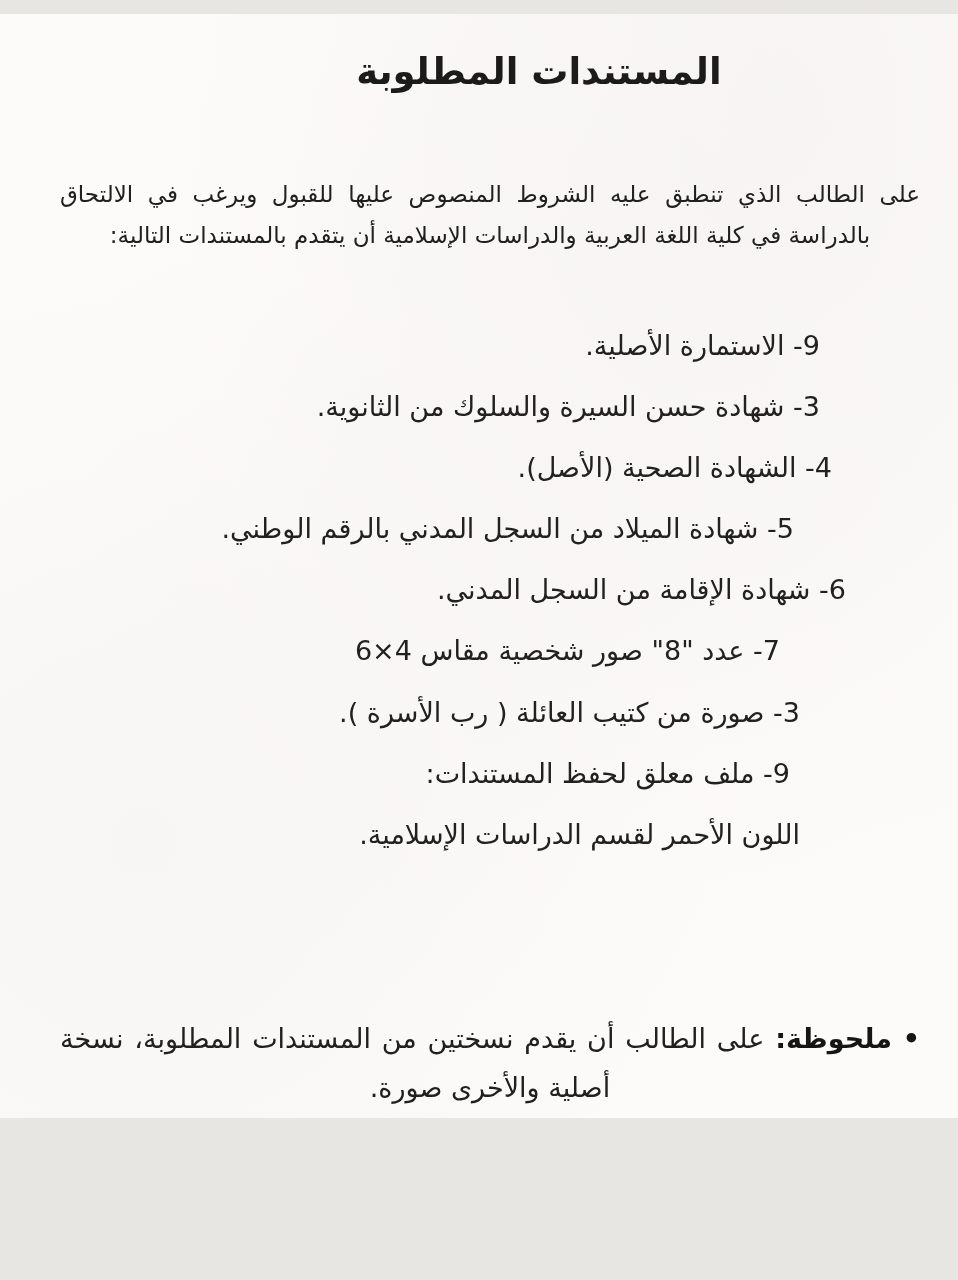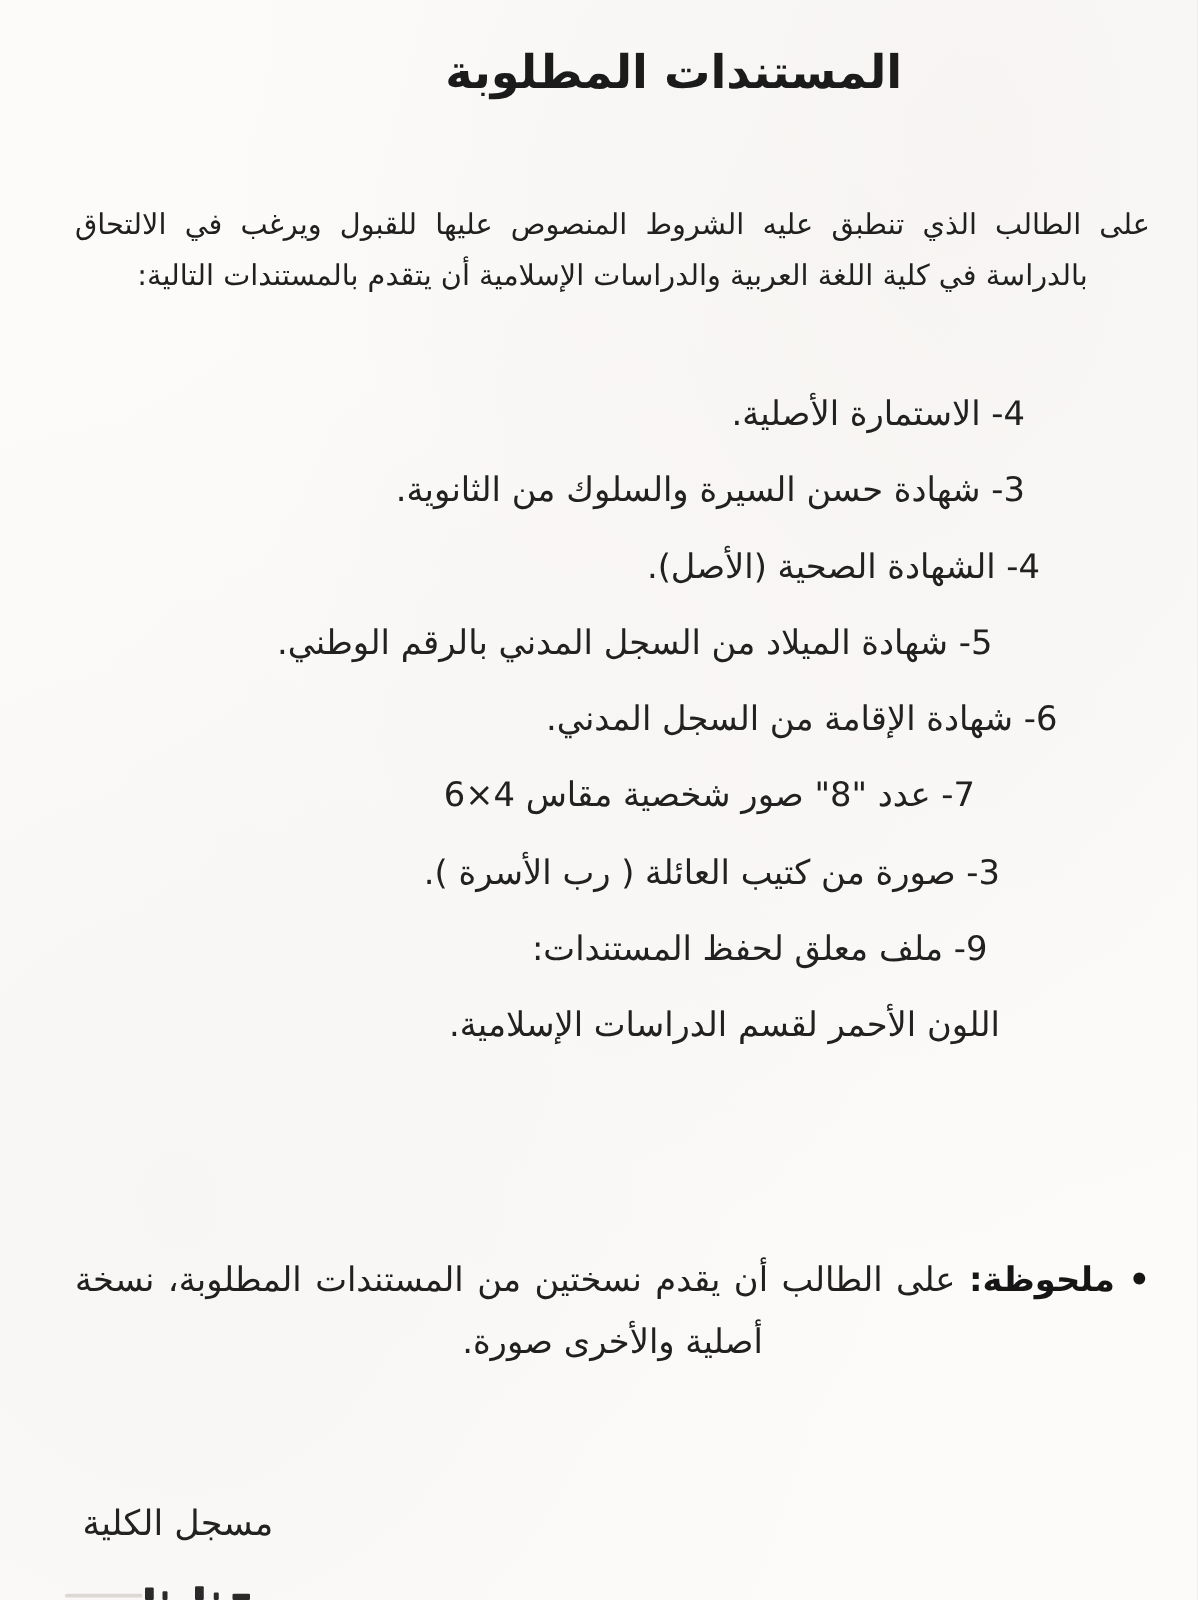--- a/index.html
+++ b/index.html
@@ -2,22 +2,22 @@
 <html lang="ar" dir="rtl"><head>
 <meta charset="utf-8">
 <style>
   * { margin: 0; padding: 0; box-sizing: border-box; }
   html, body { background: #e8e6e3; }
   body { font-family: "DejaVu Sans", sans-serif; }
 
   .page {
     position: relative;
     width: 958px;
-    height: 1280px;
-    margin: 0 auto;
+    height: 1104px;
+    margin: 14px auto;
     overflow: hidden;
     color: #1f1f1f;
     direction: rtl;
     background:
       radial-gradient(ellipse at 82% 8%, rgba(230,222,218,0.22), transparent 55%),
       radial-gradient(ellipse at 15% 75%, rgba(226,222,218,0.18), transparent 50%),
       radial-gradient(ellipse at 55% 40%, rgba(235,230,226,0.12), transparent 60%),
       #fcfbfa;
   }
 
@@ -101,21 +101,21 @@
 </head>
 <body>
 
 <div class="page">
 
   <h1 class="title">المستندات المطلوبة</h1>
 
   <p class="intro">على الطالب الذي تنطبق عليه الشروط المنصوص عليها للقبول ويرغب في الالتحاق بالدراسة في كلية اللغة العربية والدراسات الإسلامية أن يتقدم بالمستندات التالية:</p>
 
   <div class="list">
-    <div class="li">4- الاستمارة الأصلية.</div>
+    <div class="li">9- الاستمارة الأصلية.</div>
     <div class="li">3- شهادة حسن السيرة والسلوك من الثانوية.</div>
     <div class="li">4- الشهادة الصحية (الأصل).</div>
     <div class="li">5- شهادة الميلاد من السجل المدني بالرقم الوطني.</div>
     <div class="li">6- شهادة الإقامة من السجل المدني.</div>
     <div class="li">7- عدد "8" صور شخصية مقاس 4×6</div>
     <div class="li">3- صورة من كتيب العائلة ( رب الأسرة ).</div>
     <div class="li">9- ملف معلق لحفظ المستندات:</div>
     <div class="li">اللون الأحمر لقسم الدراسات الإسلامية.</div>
   </div>
 

